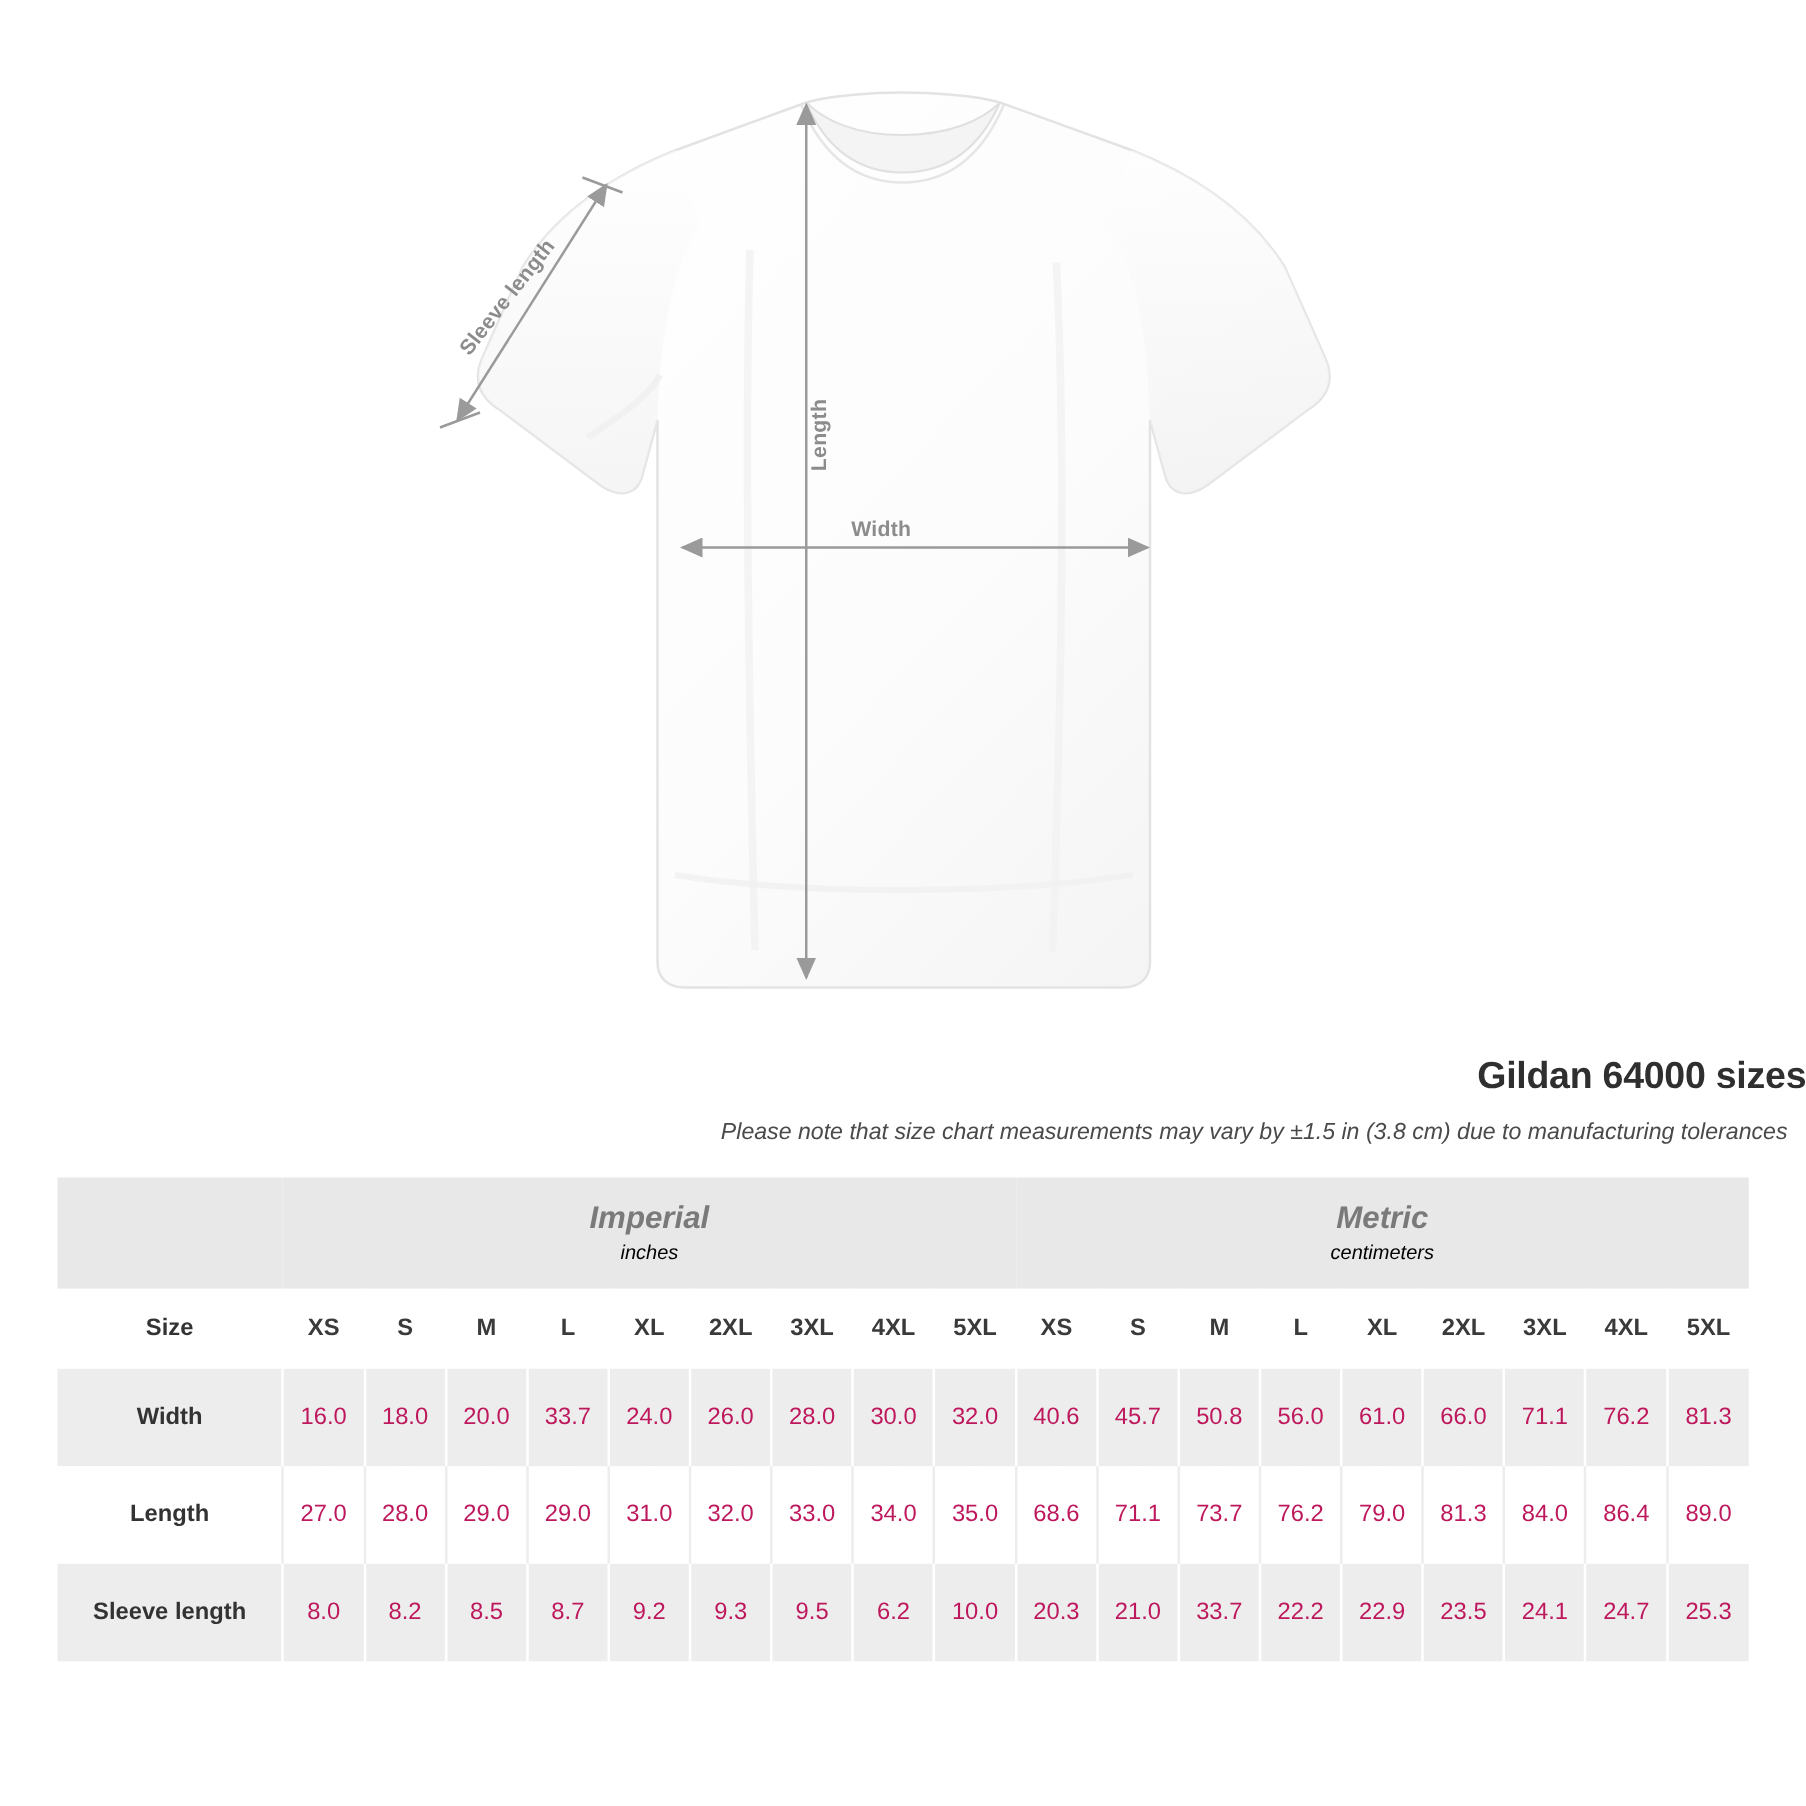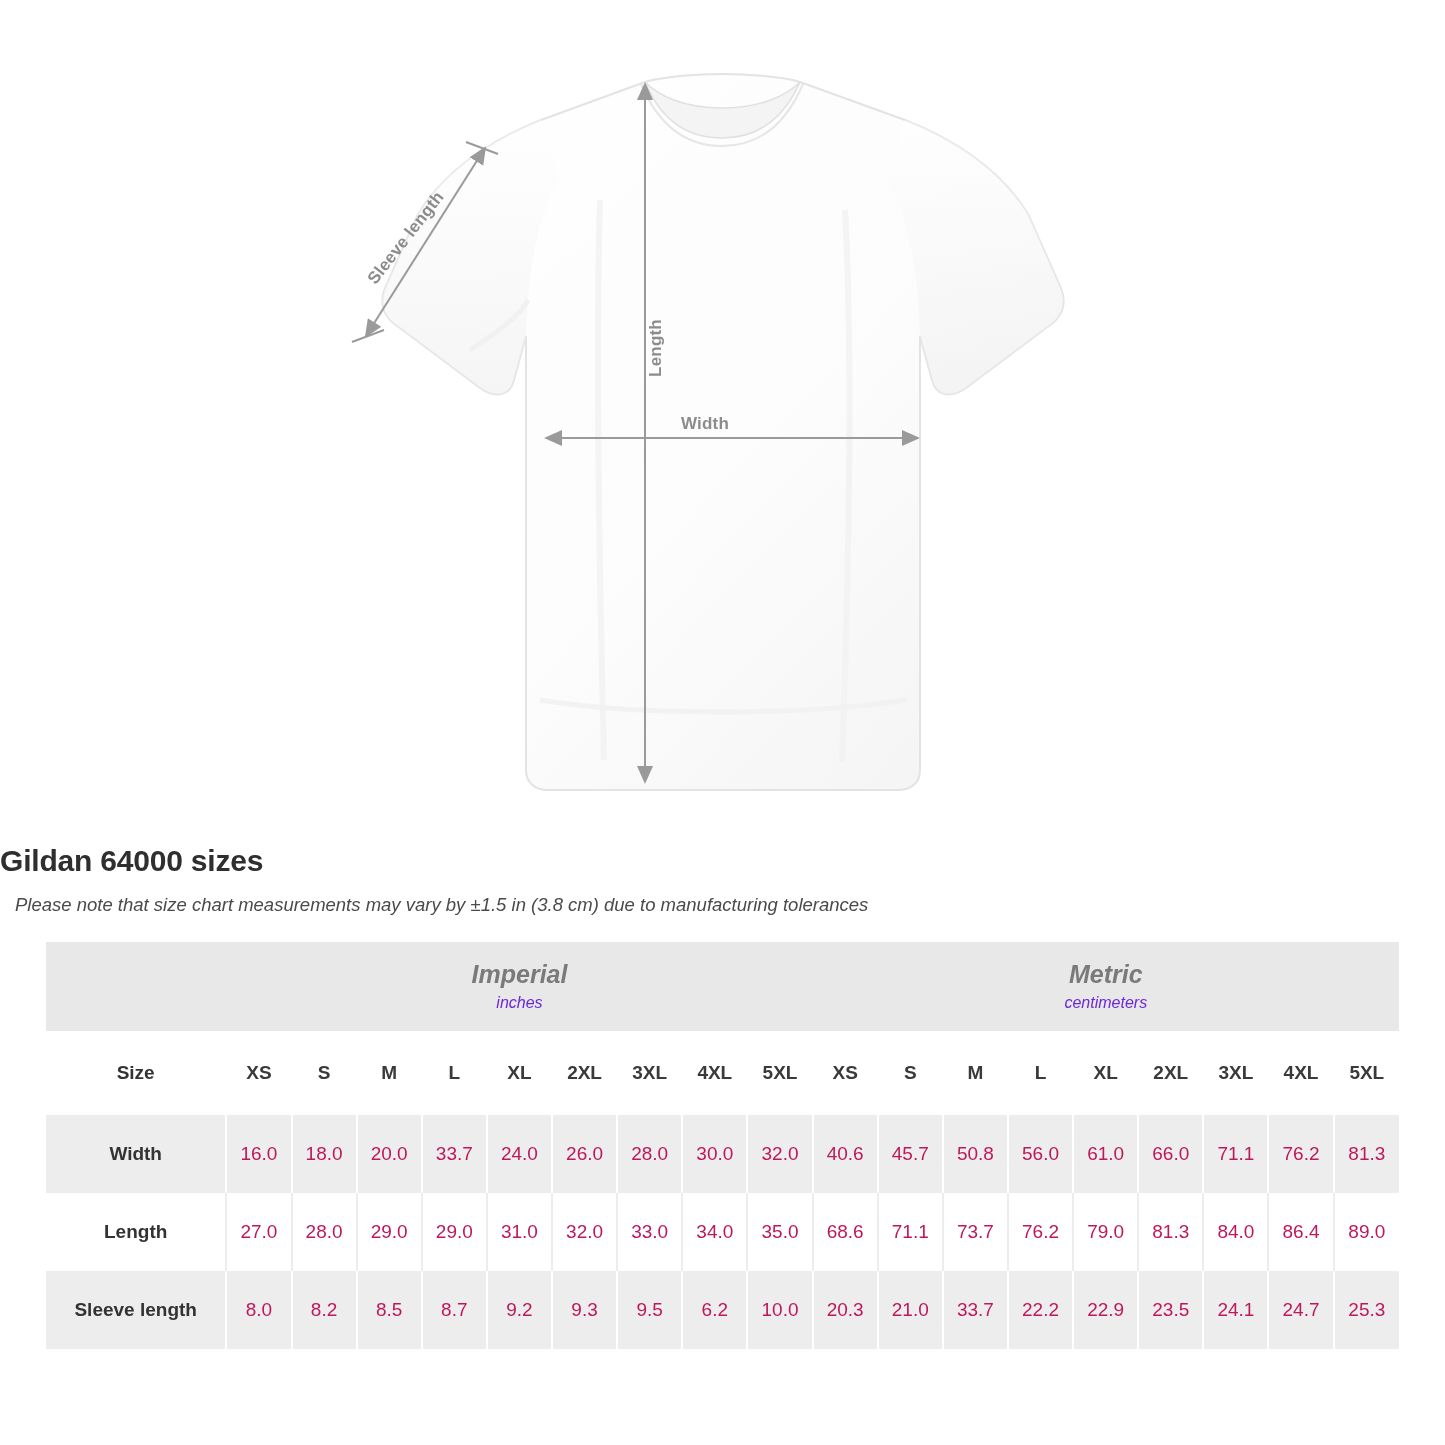--- a/index.html
+++ b/index.html
@@ -51,21 +51,21 @@
     transform: rotate(-90deg);
     transform-origin: center center;
   }
   .label-width {
     left: 681px;
     top: 414px;
   }
 
   
   .title-block {
-    text-align: left;
+    text-align: right;
     margin-top: 14px;
   }
   .chart-title {
     font-size: 30px;
     font-weight: bold;
     color: #2f2f2f;
     margin: 0 0 16px 0;
     letter-spacing: -0.2px;
   }
   .chart-note {
@@ -97,25 +97,25 @@
   .unit-name {
     font-size: 25px;
     font-style: italic;
     font-weight: bold;
     line-height: 1.1;
   }
   .unit-sub {
     font-size: 16px;
     font-style: italic;
     font-weight: normal;
-    color: #6d28d9;
+    color: #000000;
     margin-top: 6px;
   }
   .row-size td {
-    height: 84px;
+    height: 64px;
     background: #ffffff;
     font-size: 19px;
     font-weight: bold;
     color: #3a3a3a;
   }
   .row-size td.label-cell {
     font-size: 19px;
     font-weight: bold;
   }
   .data-row td {

